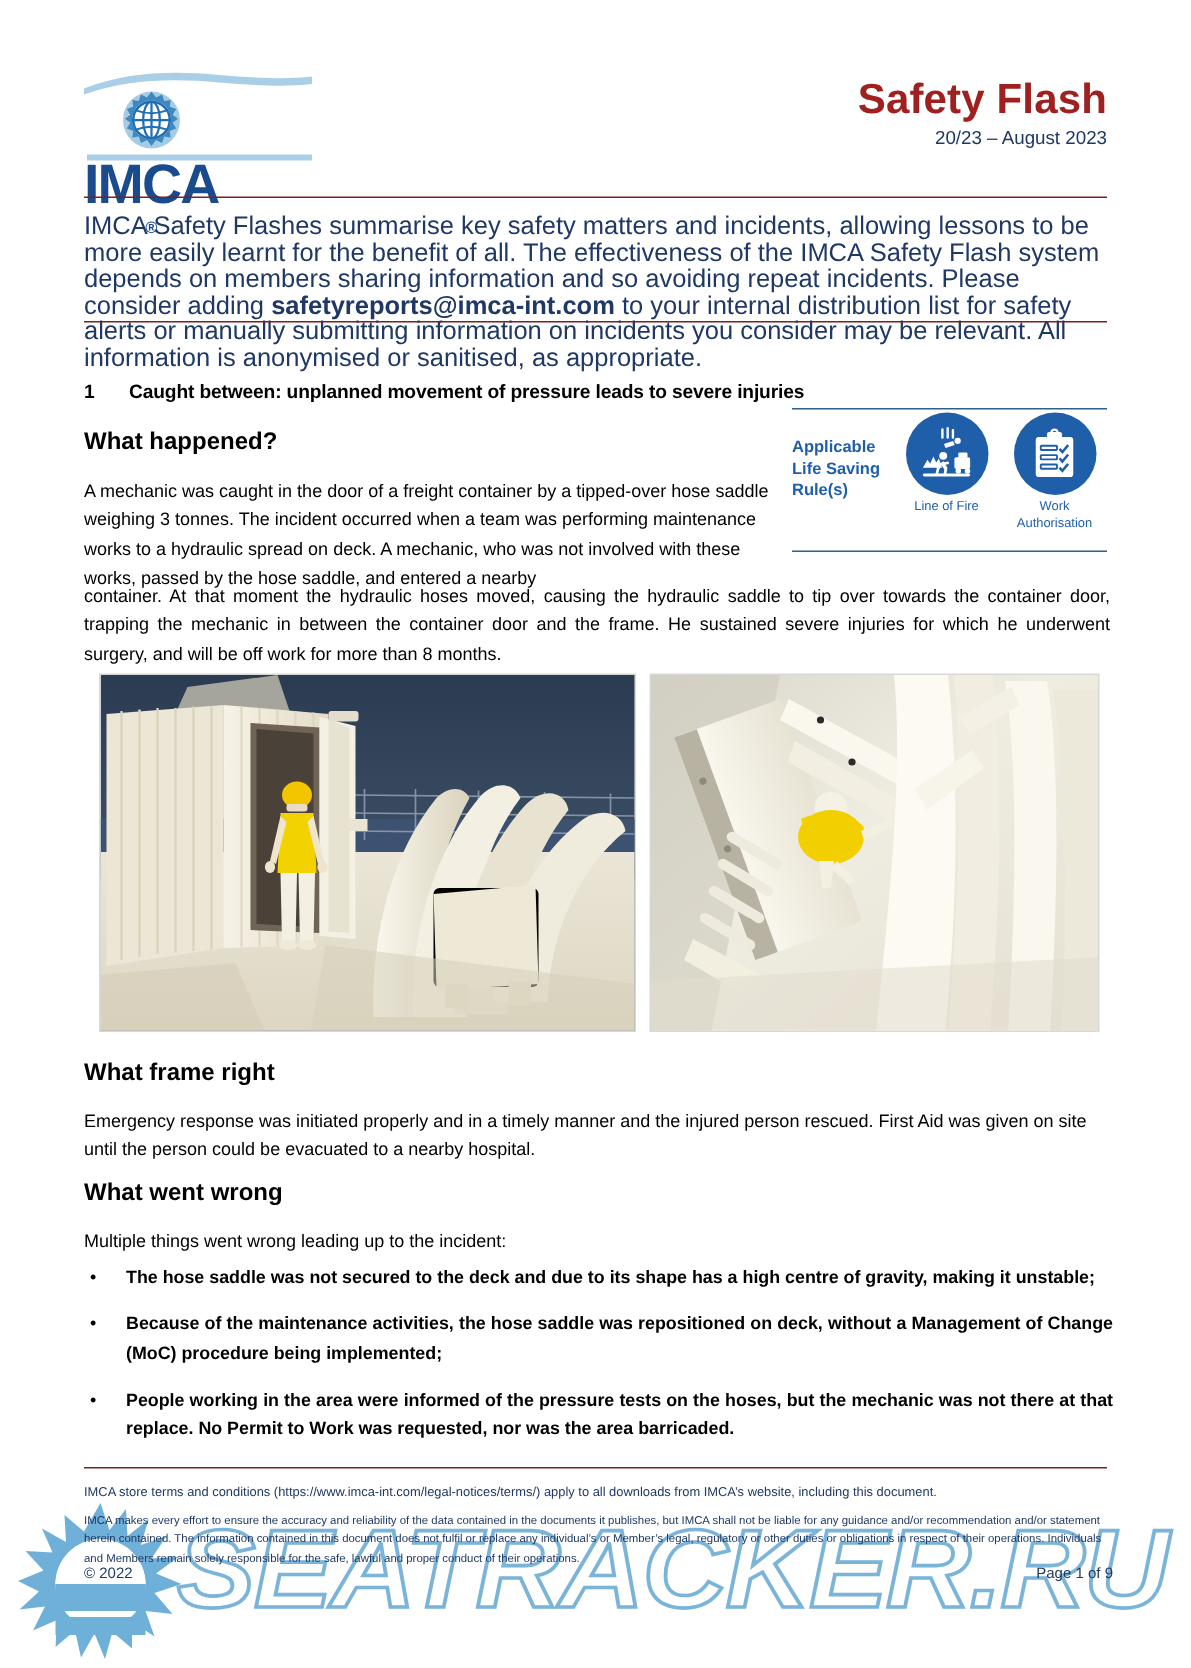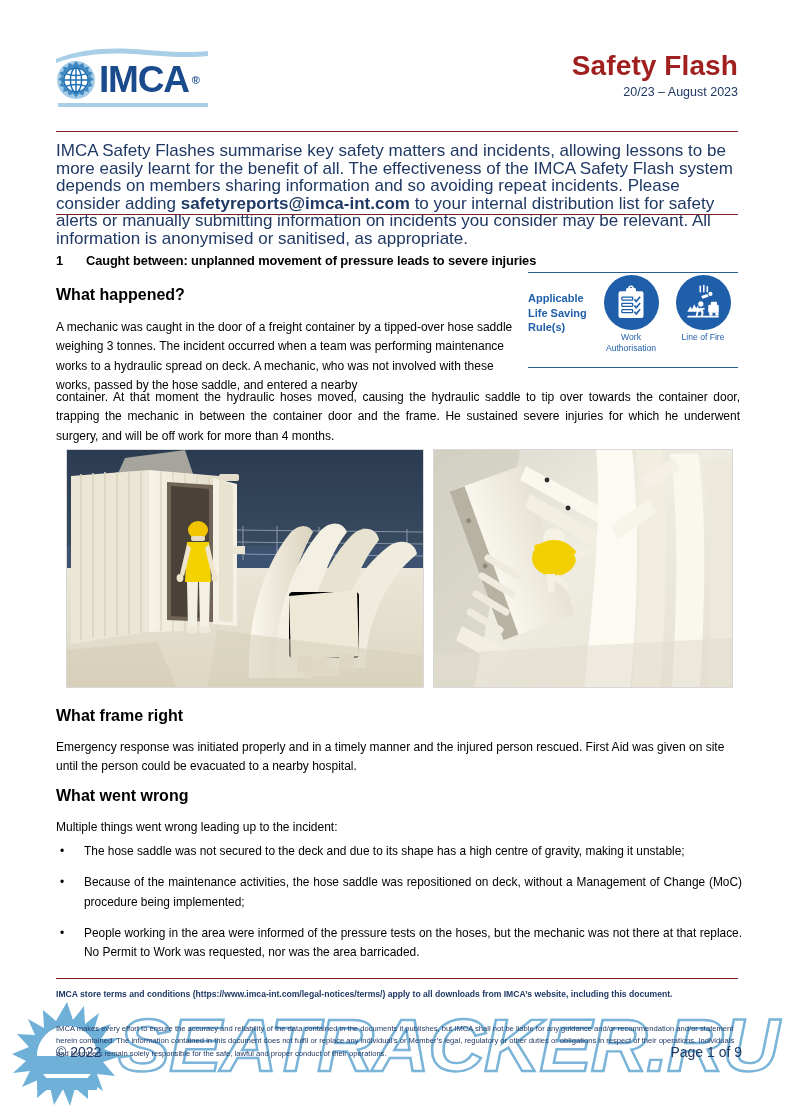--- a/index.html
+++ b/index.html
@@ -42,20 +42,21 @@
     position: absolute;
     left: 0; top: 0;
     width: 152px; height: 18px;
   }
   .logo-main {
     position: absolute;
     left: 0; top: 14px;
     display: flex;
     align-items: center;
     gap: 3px;
+    flex-direction: column;
   }
   .logo-globe { width: 40px; height: 40px; }
   .logo-word {
     font-family: "Liberation Sans", sans-serif;
     font-weight: bold;
     font-size: 37px;
     letter-spacing: -1.2px;
     color: #1a4b8c;
     line-height: 40px;
   }
@@ -252,50 +253,50 @@
     line-height: 19.3px;
     color: #000;
     padding-left: 4px;
   }
   .bullet-text {
     flex: 1;
     font-size: 11.9px;
     line-height: 19.3px;
     color: #000;
     text-align: justify;
+    font-weight: bold;
   }
 
   
   .footer {
     position: absolute;
     left: 56px;
     top: 988px;
     width: 686px;
     z-index: 5;
   }
   .footer-line1 {
     font-size: 8.6px;
     line-height: 13px;
     color: #1f3864;
-    margin-bottom: 22px;
-    font-weight: bold;
+    margin-bottom: 7px;
   }
   .footer-line2 {
     font-size: 7.6px;
     line-height: 12.4px;
     color: #1f3864;
   }
   .footer-bottom {
     position: absolute;
     left: 56px;
     top: 1044px;
     width: 686px;
     display: flex;
     justify-content: space-between;
-    font-size: 14px;
+    font-size: 10px;
     color: #1f3864;
     z-index: 5;
   }
   .wm-text {
     position: absolute;
     left: 118px;
     top: 1003px;
     font-family: "Liberation Sans", sans-serif;
     font-weight: bold;
     font-style: italic;
@@ -367,39 +368,20 @@
   <div class="section-head">
     <span class="section-num">1</span>
     <span class="section-title">Caught between: unplanned movement of pressure leads to severe injuries</span>
   </div>
 
   <div class="sub-head sub-happened">What happened?</div>
 
   <div class="lsr-panel">
     <div class="lsr-label">Applicable Life Saving Rule(s)</div>
     <div class="lsr-icons">
-
-      <div class="lsr-item">
-        <div class="lsr-circle">
-          <svg viewBox="0 0 48 48" width="40" height="40">
-            <g>
-              <rect x="9" y="10" width="30" height="32" rx="2.5" fill="#ffffff"></rect>
-              <rect x="18" y="6" width="12" height="6" rx="1.8" fill="#ffffff"></rect>
-              <path d="M21.5 6.5 a2.5 2.5 0 0 1 5 0" fill="none" stroke="#ffffff" stroke-width="1.8"></path>
-              <rect x="13" y="17" width="13" height="3.4" rx="0.6" fill="none" stroke="#1f5fa9" stroke-width="1.5"></rect>
-              <rect x="13" y="24.5" width="13" height="3.4" rx="0.6" fill="none" stroke="#1f5fa9" stroke-width="1.5"></rect>
-              <rect x="13" y="32" width="13" height="3.4" rx="0.6" fill="none" stroke="#1f5fa9" stroke-width="1.5"></rect>
-              <path d="M28 19.5 l2.3 2.6 4.6-5.6" fill="none" stroke="#1f5fa9" stroke-width="2"></path>
-              <path d="M28 27 l2.3 2.6 4.6-5.6" fill="none" stroke="#1f5fa9" stroke-width="2"></path>
-              <path d="M28 34.5 l2.3 2.6 4.6-5.6" fill="none" stroke="#1f5fa9" stroke-width="2"></path>
-            </g>
-          </svg>
-        </div>
-        <div class="lsr-caption">Work Authorisation</div>
-      </div>
 
       <div class="lsr-item">
         <div class="lsr-circle">
           <svg viewBox="0 0 48 48" width="42" height="42">
             <g fill="#ffffff">
               <rect x="20" y="4" width="1.8" height="8" rx="0.9"></rect>
               <rect x="24" y="3" width="1.8" height="9" rx="0.9"></rect>
               <rect x="28" y="4.5" width="1.8" height="7.5" rx="0.9"></rect>
               <path d="M22 16 l7-2.2 1.3 3 -7 2.2 z"></path>
               <circle cx="32.5" cy="13.6" r="2.4"></circle>
@@ -411,25 +393,44 @@
               <rect x="33" y="22.5" width="7" height="4" rx="1"></rect>
               <circle cx="33" cy="36.5" r="2.1"></circle>
               <circle cx="40" cy="36.5" r="2.1"></circle>
               <rect x="6" y="38.5" width="36" height="2.2" rx="1.1"></rect>
             </g>
           </svg>
         </div>
         <div class="lsr-caption">Line of Fire</div>
       </div>
 
+      <div class="lsr-item">
+        <div class="lsr-circle">
+          <svg viewBox="0 0 48 48" width="40" height="40">
+            <g>
+              <rect x="9" y="10" width="30" height="32" rx="2.5" fill="#ffffff"></rect>
+              <rect x="18" y="6" width="12" height="6" rx="1.8" fill="#ffffff"></rect>
+              <path d="M21.5 6.5 a2.5 2.5 0 0 1 5 0" fill="none" stroke="#ffffff" stroke-width="1.8"></path>
+              <rect x="13" y="17" width="13" height="3.4" rx="0.6" fill="none" stroke="#1f5fa9" stroke-width="1.5"></rect>
+              <rect x="13" y="24.5" width="13" height="3.4" rx="0.6" fill="none" stroke="#1f5fa9" stroke-width="1.5"></rect>
+              <rect x="13" y="32" width="13" height="3.4" rx="0.6" fill="none" stroke="#1f5fa9" stroke-width="1.5"></rect>
+              <path d="M28 19.5 l2.3 2.6 4.6-5.6" fill="none" stroke="#1f5fa9" stroke-width="2"></path>
+              <path d="M28 27 l2.3 2.6 4.6-5.6" fill="none" stroke="#1f5fa9" stroke-width="2"></path>
+              <path d="M28 34.5 l2.3 2.6 4.6-5.6" fill="none" stroke="#1f5fa9" stroke-width="2"></path>
+            </g>
+          </svg>
+        </div>
+        <div class="lsr-caption">Work Authorisation</div>
+      </div>
+
     </div>
   </div>
 
   <div class="body-text para-narrow">A mechanic was caught in the door of a freight container by a tipped-over hose saddle weighing 3 tonnes. The incident occurred when a team was performing maintenance works to a hydraulic spread on deck. A mechanic, who was not involved with these works, passed by the hose saddle, and entered a nearby</div>
-  <div class="body-text para-wide">container. At that moment the hydraulic hoses moved, causing the hydraulic saddle to tip over towards the container door, trapping the mechanic in between the container door and the frame. He sustained severe injuries for which he underwent surgery, and will be off work for more than 4 months.</div>
+  <div class="body-text para-wide">container. At that moment the hydraulic hoses moved, causing the hydraulic saddle to tip over towards the container door, trapping the mechanic in between the container door and the frame. He sustained severe injuries for which he underwent surgery, and will be off work for more than 8 months.</div>
 
   <div class="img-row">
 
     <div class="photo photo-left">
       <svg viewBox="0 0 358 239" width="358" height="239">
         <defs>
           <linearGradient id="sky1" x1="0" y1="0" x2="0" y2="1">
             <stop offset="0%" stop-color="#2b3c52"></stop>
             <stop offset="100%" stop-color="#4d6076"></stop>
           </linearGradient>

